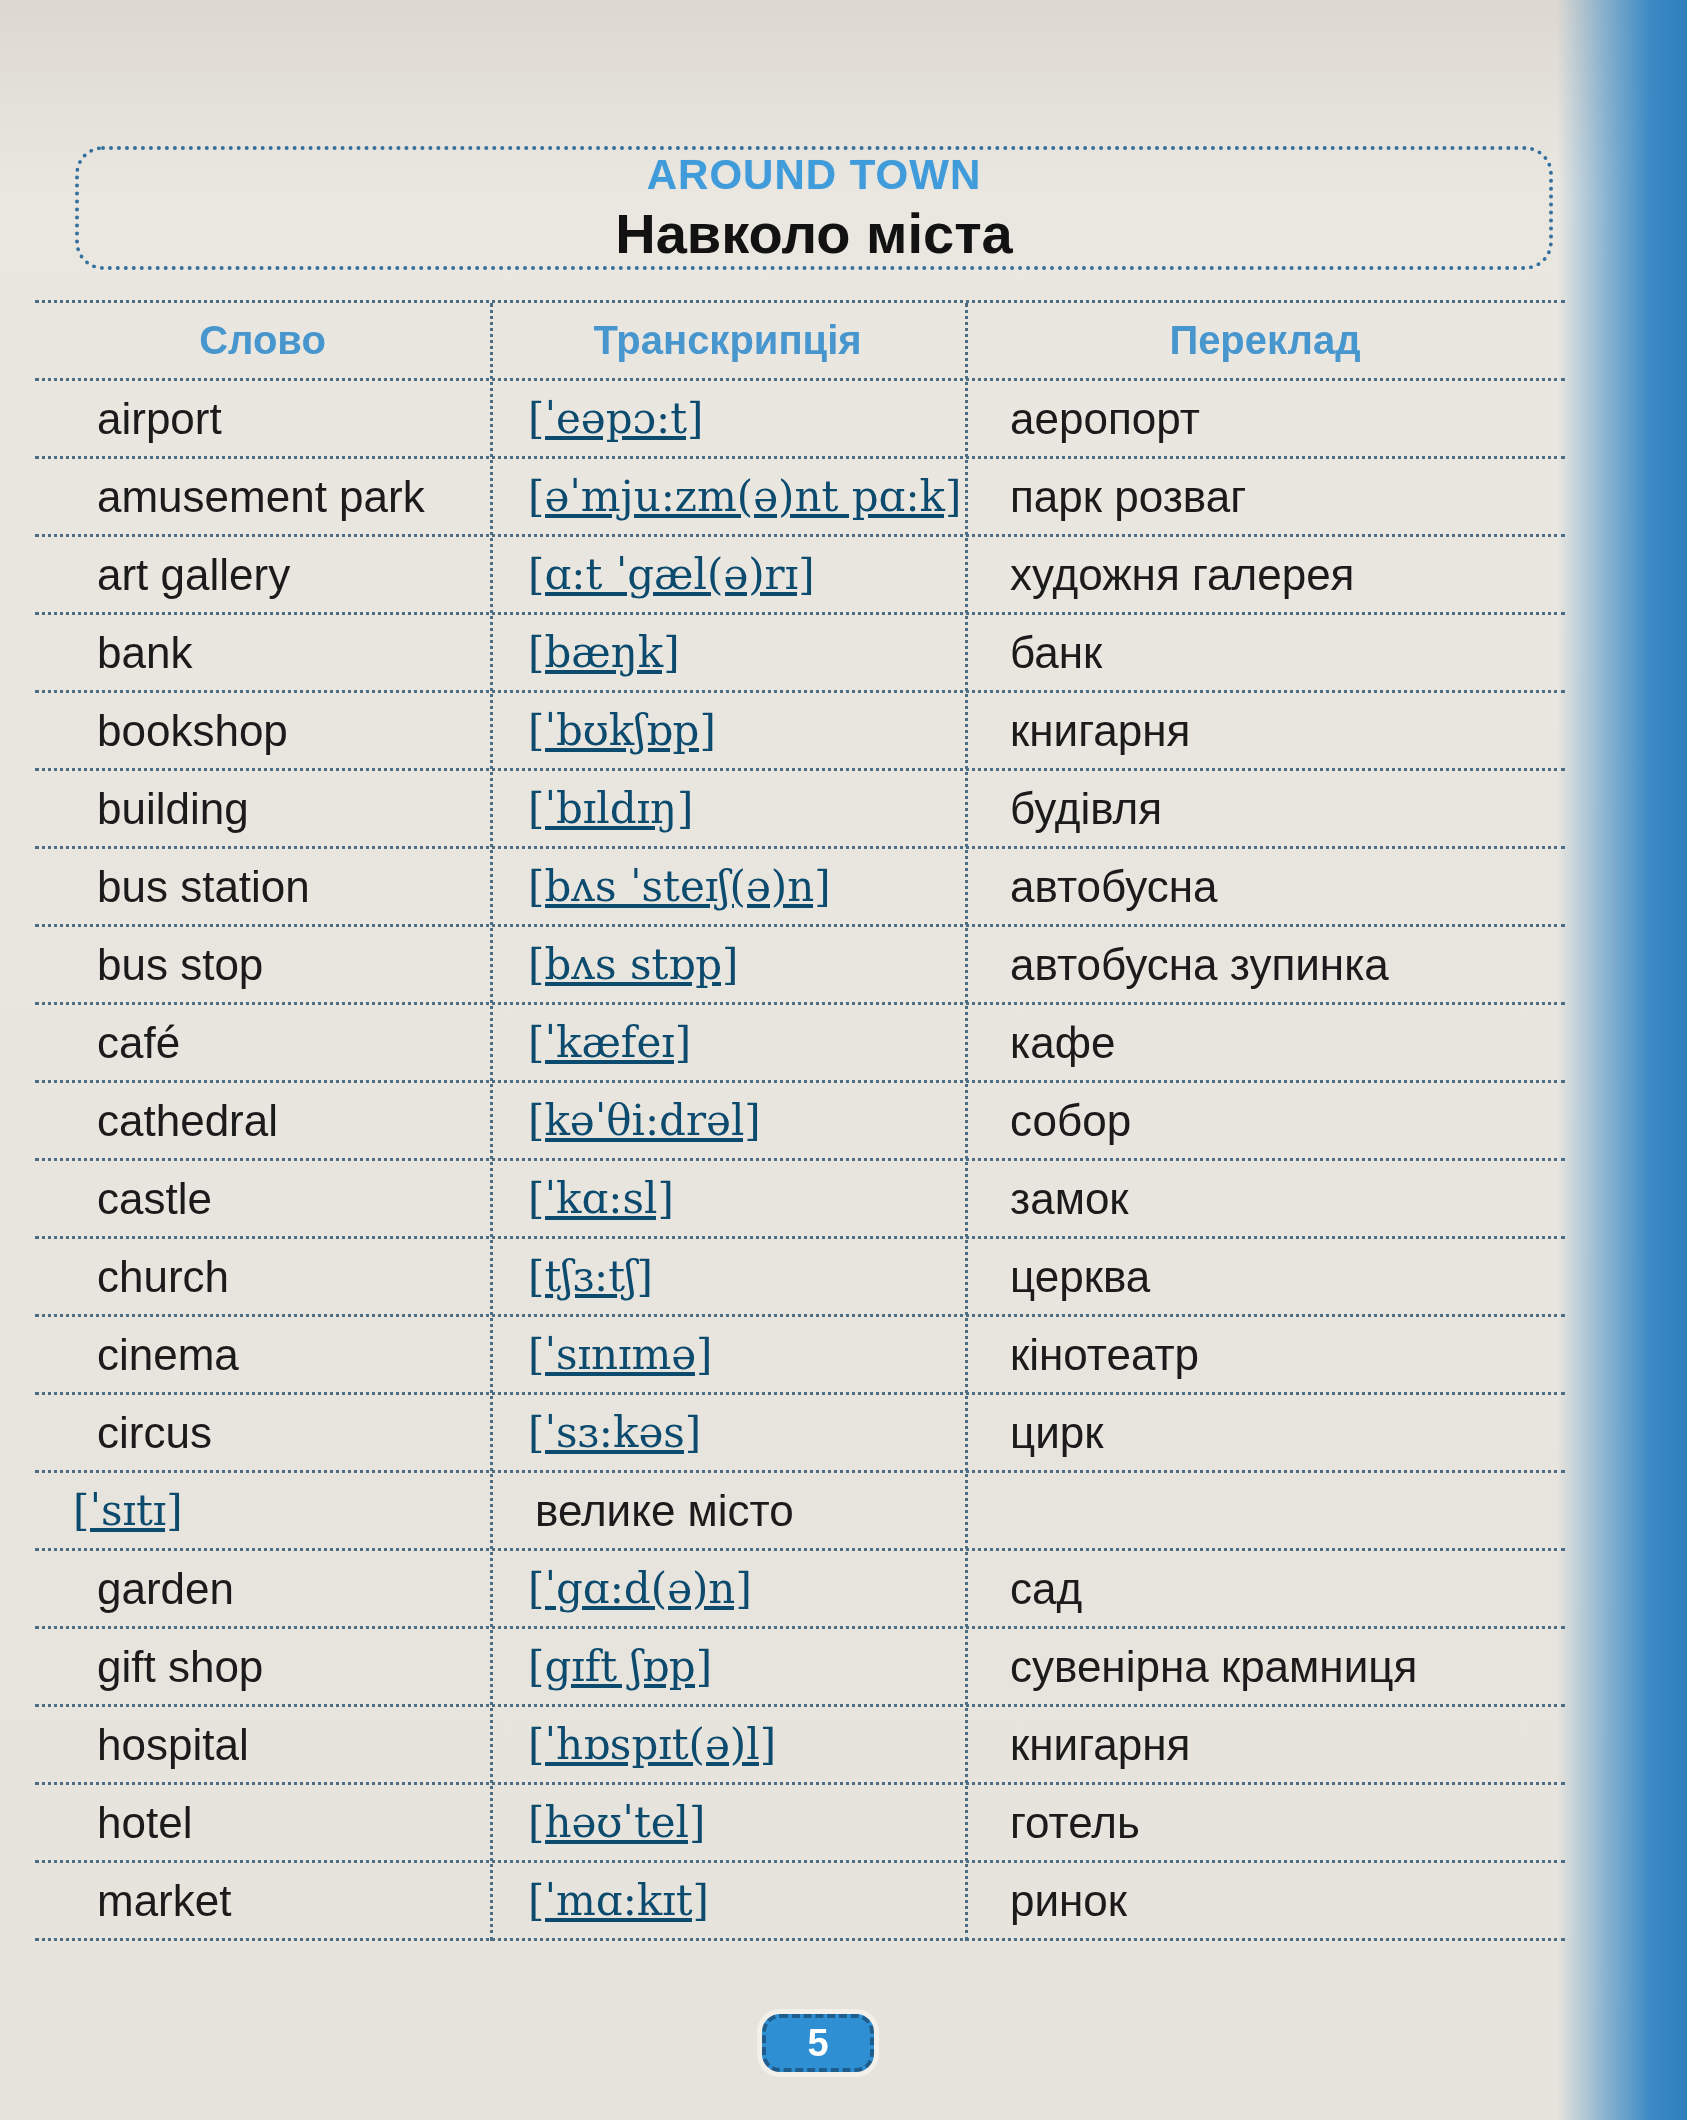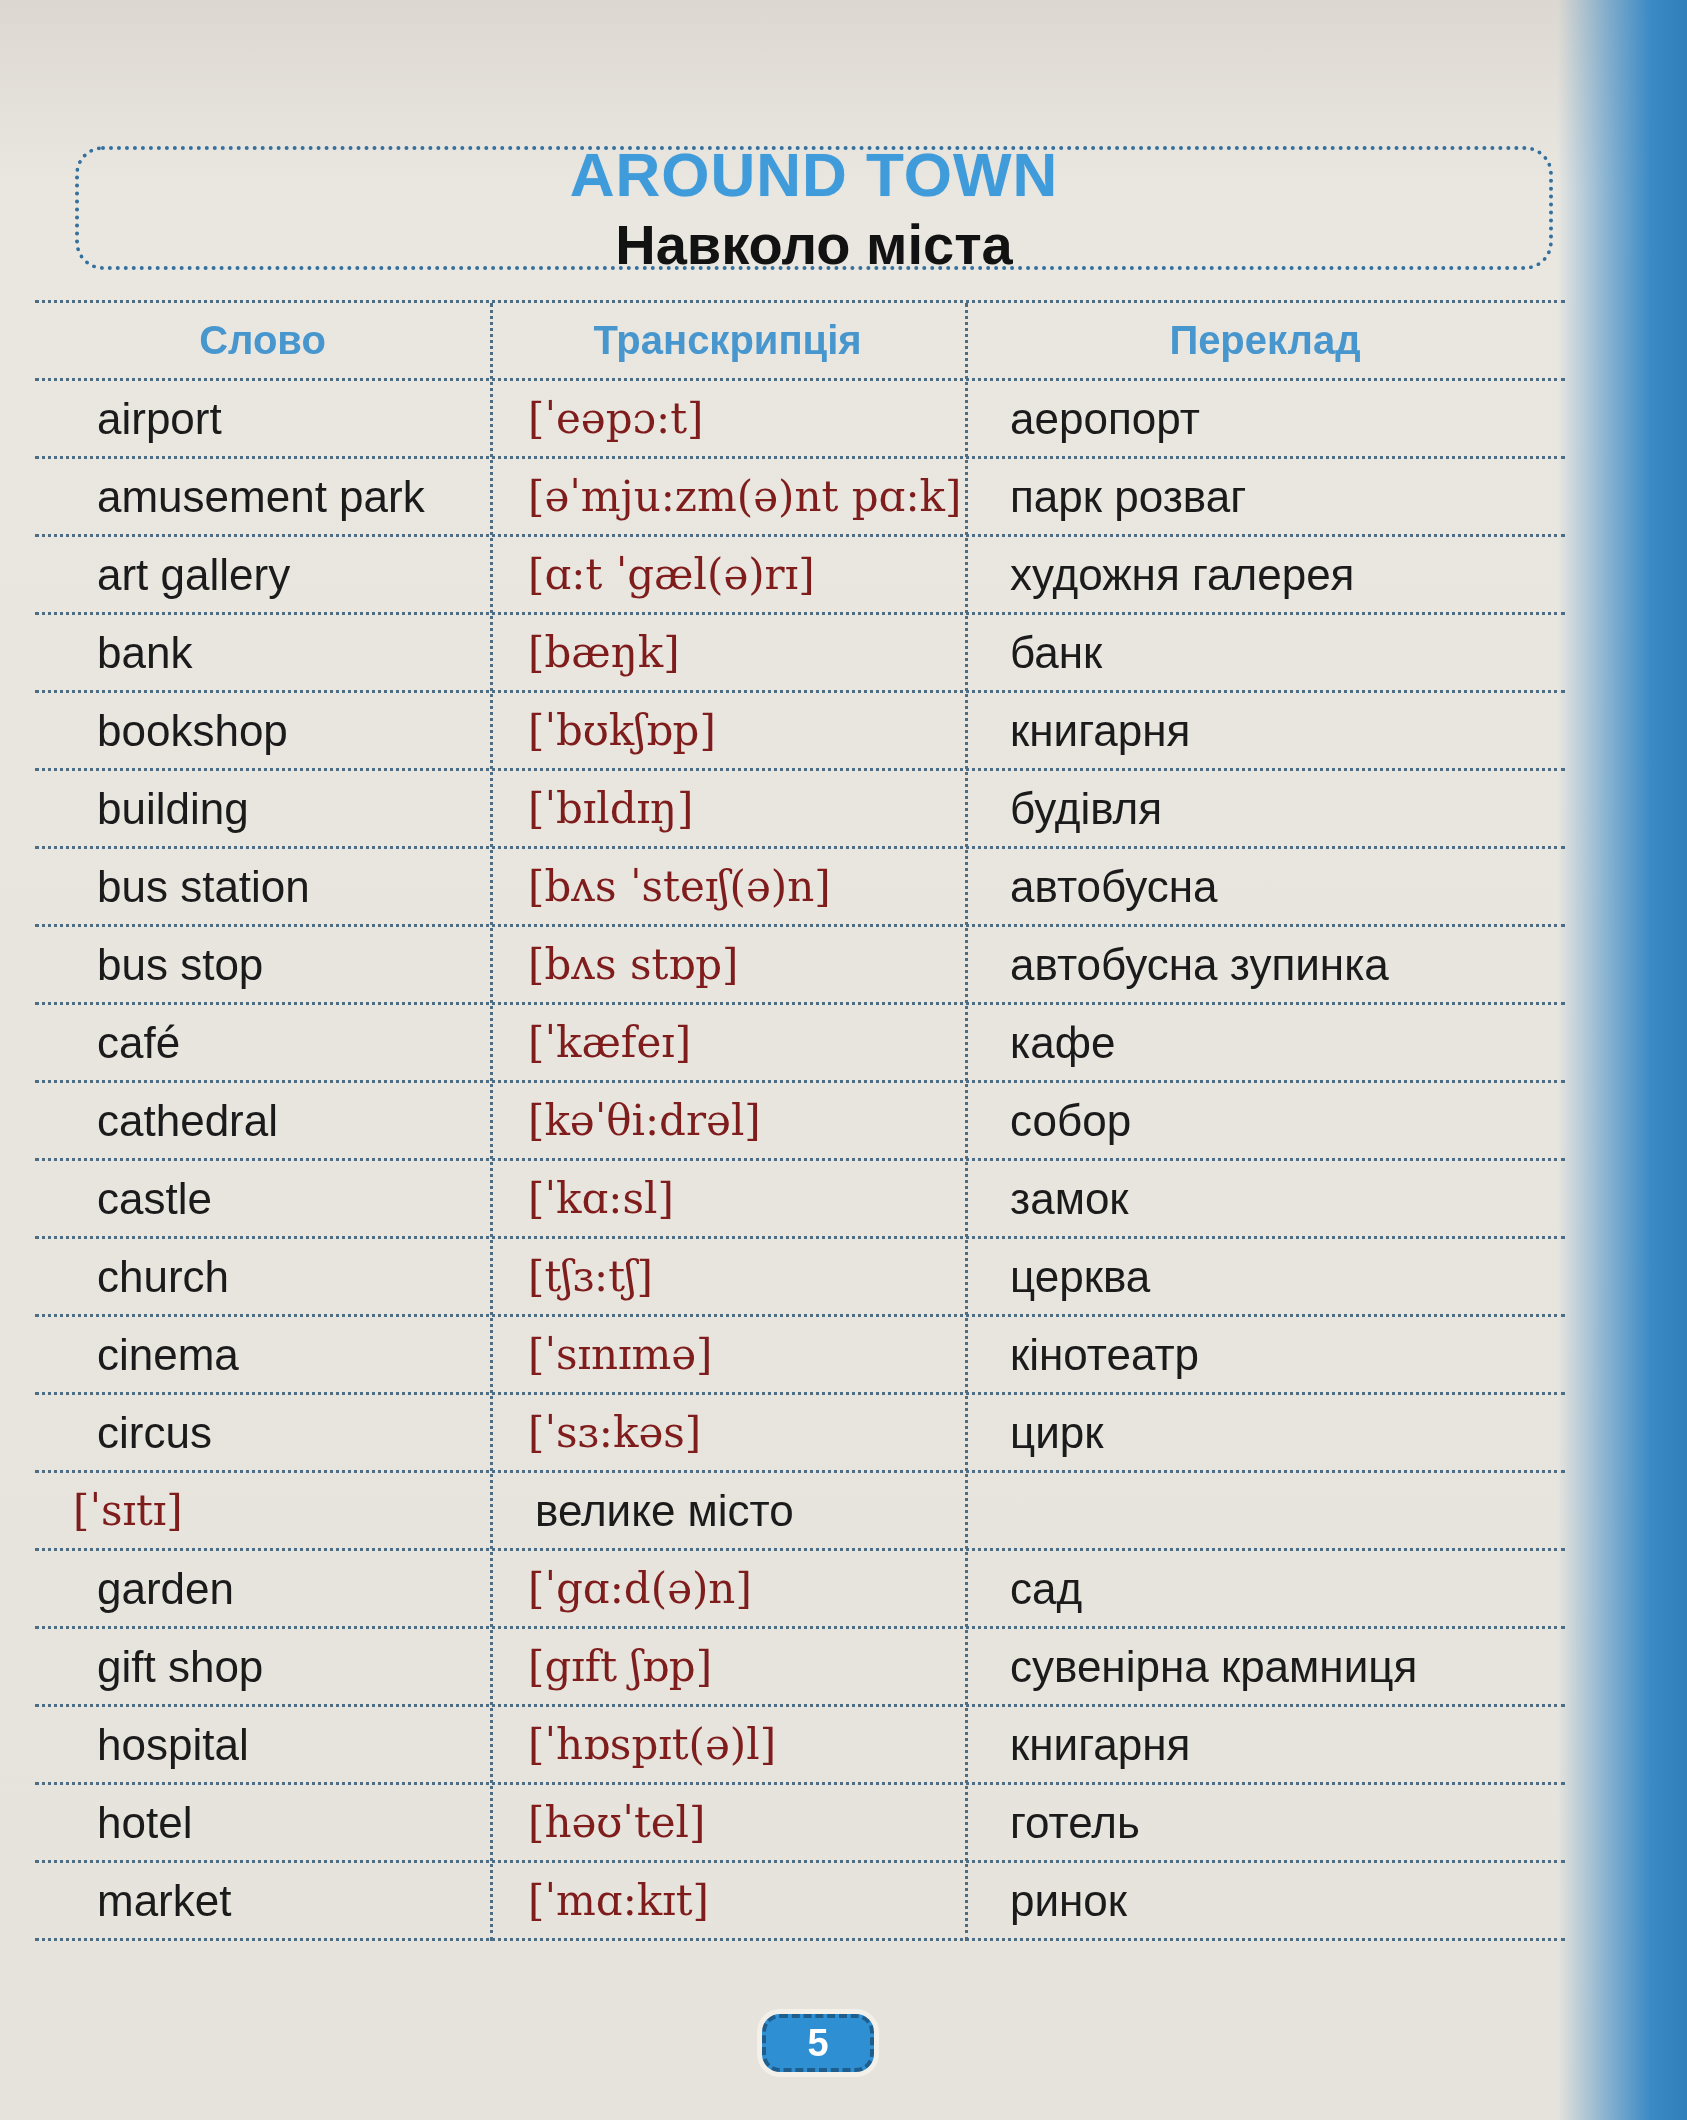--- a/index.html
+++ b/index.html
@@ -22,21 +22,21 @@
   
   .title-box {
     position: absolute; left: 75px; top: 146px; width: 1478px; height: 124px;
     border: 4px dotted #33709e;
     border-radius: 28px;
     box-sizing: border-box;
     display: flex; flex-direction: column; justify-content: center; align-items: center;
     gap: 2px;
   }
   .title-en {
-    font-size: 62px; font-weight: bold; letter-spacing: 1px;
+    font-size: 42px; font-weight: bold; letter-spacing: 1px;
     color: #3f9bd9;
     text-shadow: 0 0 1px rgba(63,155,217,0.4);
   }
   .title-uk { font-size: 56px; font-weight: bold; color: #121212; }
 
   
   .vocab {
     position: absolute; left: 35px; top: 300px; width: 1530px;
     border-top: 3px dotted #4c6d84;
   }
@@ -56,21 +56,22 @@
   .vline.v1 { left: 455px; }
   .vline.v2 { left: 930px; }
   .hcell {
     font-size: 40px; font-weight: bold; color: #4796ce;
     text-align: center;
   }
   .cell-word { font-size: 44px; padding-left: 62px; }
   .cell-tr {
     font-family: "DejaVu Serif", serif;
     font-size: 42px; padding-left: 38px;
-    color: #7f1d1d;
+    color: #0c4a6e;
+    text-decoration: underline;
   }
   .cell-uk { font-size: 44px; padding-left: 45px; }
 
   
   .page-badge {
     position: absolute; left: 762px; top: 2014px; width: 112px; height: 58px;
     background: #2e90d3;
     border: 4px dashed #1f5d8c;
     border-radius: 18px;
     box-sizing: border-box;

